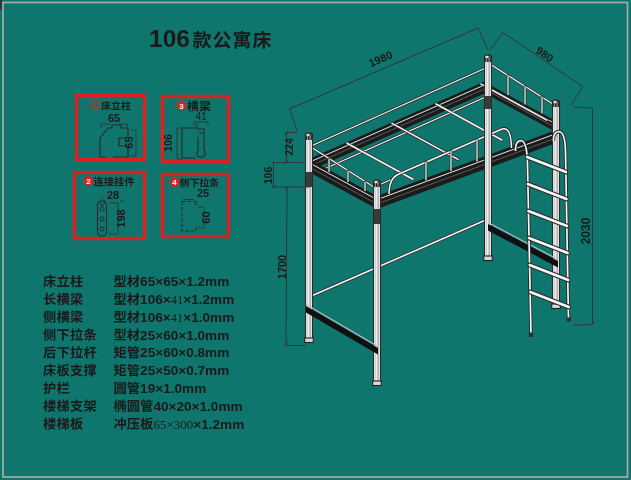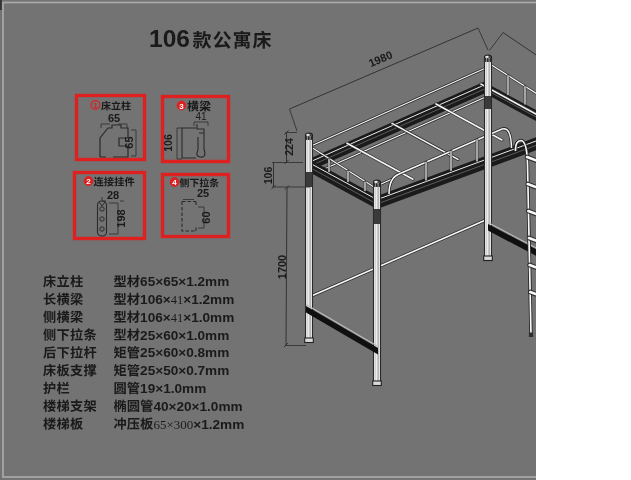--- a/index.html
+++ b/index.html
@@ -1,14 +1,14 @@
 <!DOCTYPE html>
 <html><head><meta charset="utf-8"><style>
 html,body{margin:0;padding:0;background:#fff;}
-#page{position:relative;width:536px;height:480px;background:#737373;overflow:hidden;}
+#page{position:relative;width:631px;height:480px;background:#0f766e;overflow:hidden;}
 svg{display:block;}
 text{font-family:"Liberation Sans",sans-serif;}
 </style></head>
 <body>
 <div id="page">
 <svg width="631" height="480" viewBox="0 0 631 480">
 <defs>
 <clipPath id="strayclip">
           <rect x="248" y="20" width="22" height="30"></rect>
         </clipPath>

